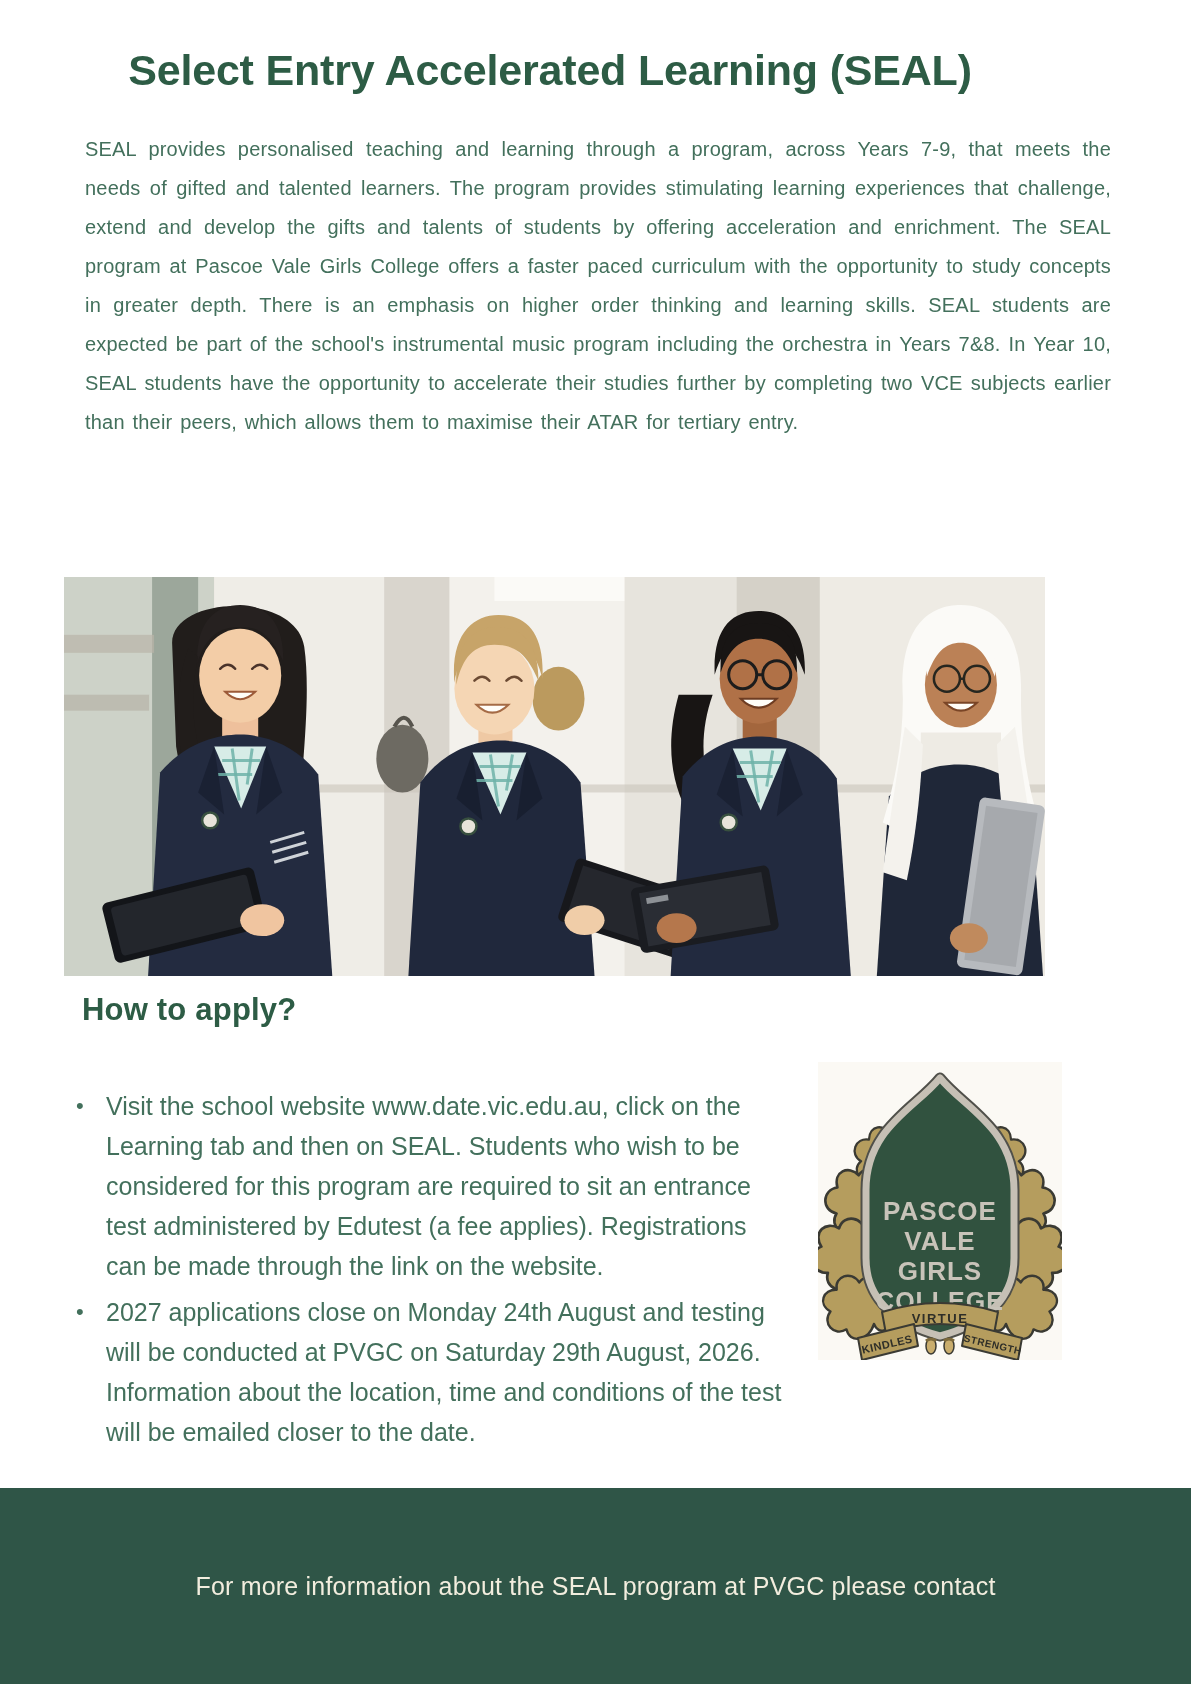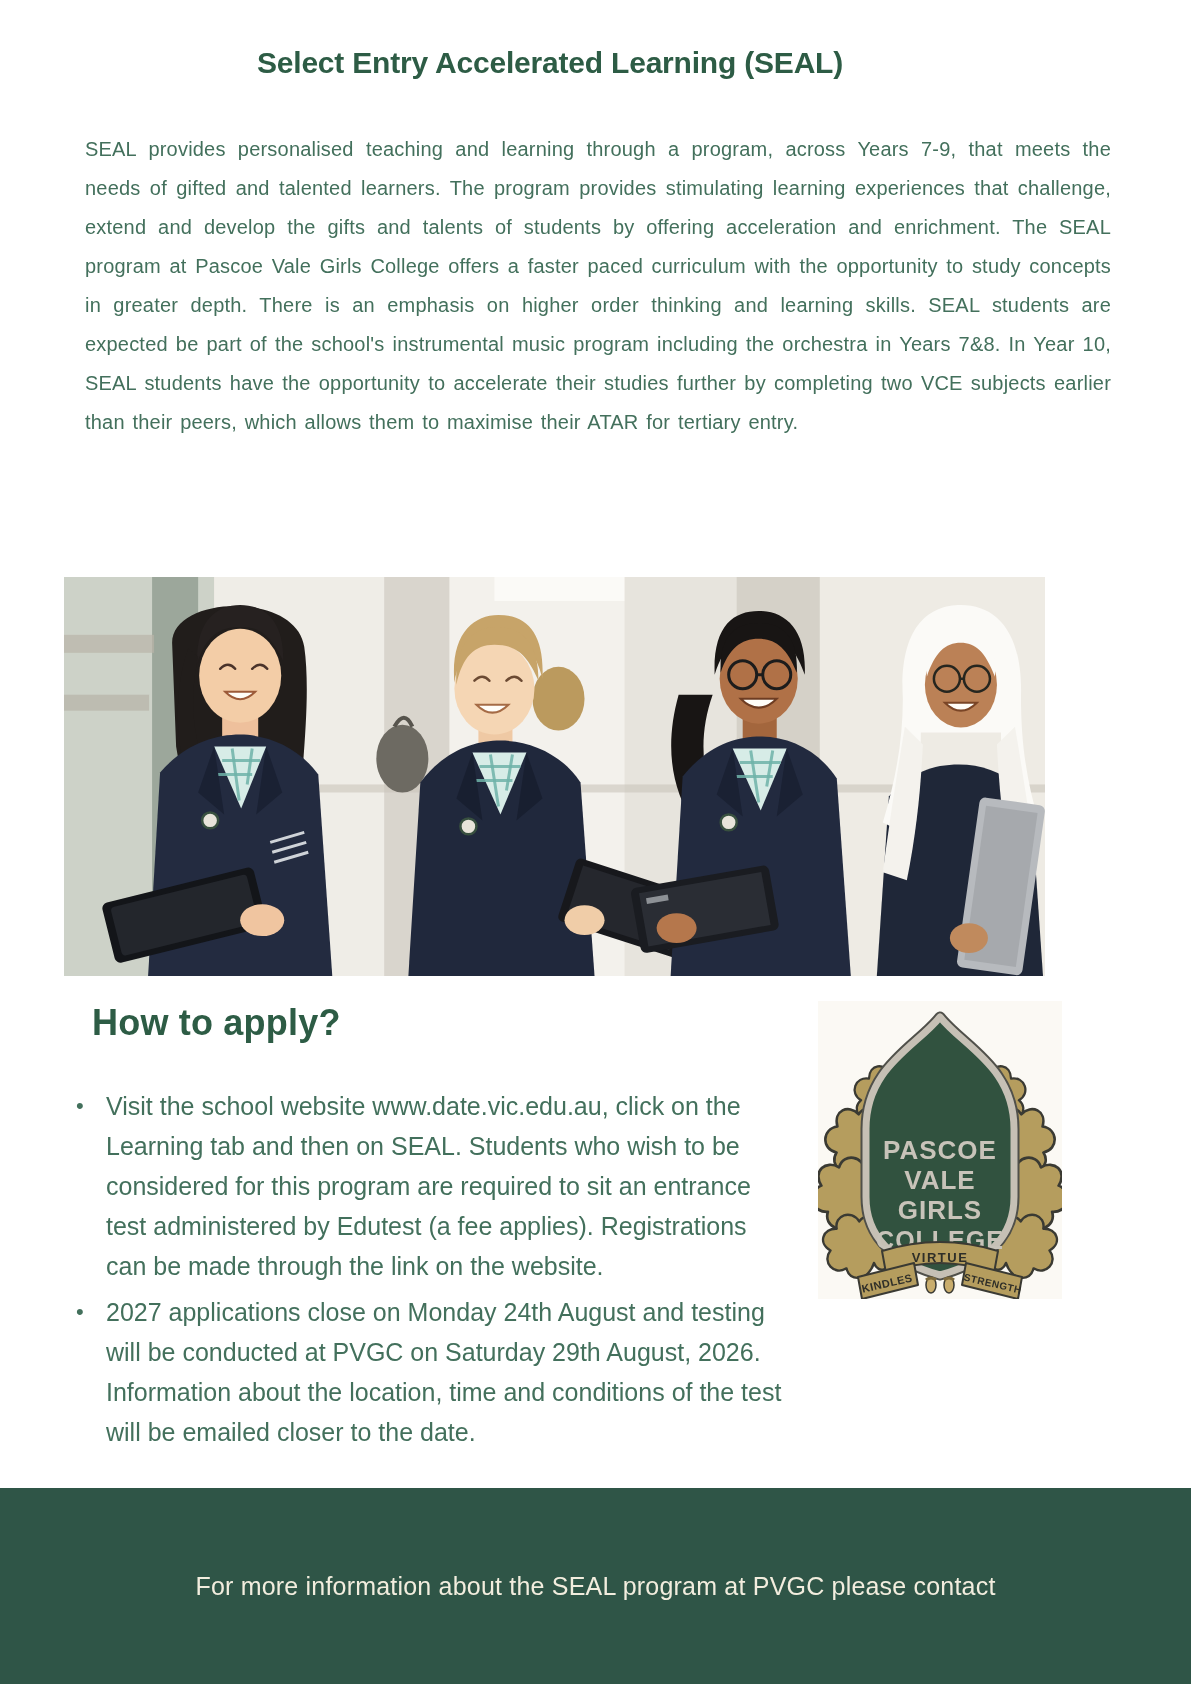--- a/index.html
+++ b/index.html
@@ -6,53 +6,53 @@
   .page{
     position:relative;
     width:1191px;height:1684px;
     background:#ffffff;
     font-family:"Liberation Sans", sans-serif;
     overflow:hidden;
   }
   .title{
     position:absolute;top:46px;left:0;width:1100px;
     text-align:center;
-    font-size:30px;font-weight:bold;letter-spacing:-0.2px;
+    font-size:43px;font-weight:bold;letter-spacing:-0.2px;
     color:#2d5c45;margin:0;
   }
   .intro{
     position:absolute;top:130px;left:85px;width:1026px;
     font-size:20px;line-height:39px;
     letter-spacing:0.2px;word-spacing:2px;
     text-align:justify;
     color:#43705c;margin:0;
   }
   .photo{
     position:absolute;top:577px;left:64px;width:981px;height:399px;
     overflow:hidden;background:#e3e0da;
   }
   .photo svg{display:block;}
   .h2{
     position:absolute;top:990px;left:80px;
-    font-size:36px;font-weight:bold;color:#2d5c45;margin:12px;
+    font-size:31px;font-weight:bold;color:#2d5c45;margin:2px;
     letter-spacing:0.2px;
   }
   .bullets{
     position:absolute;top:1086px;left:76px;width:712px;
     margin:0;padding:0;list-style:none;
     color:#43705c;font-size:25px;line-height:40px;
   }
   .bullets li{display:flex;align-items:flex-start;margin:0 0 6px 0;}
   .bullets .dot{
     width:30px;flex:0 0 30px;text-align:left;
     font-size:22px;line-height:40px;color:#43705c;
   }
   .bullets .btxt{flex:1;}
   .crest{
-    position:absolute;top:1001px;left:818px;width:244px;height:298px;
+    position:absolute;top:1062px;left:818px;width:244px;height:298px;
   }
   .footer{
     position:absolute;top:1488px;left:0;width:1191px;height:196px;
     background:#2f5547;
     display:flex;flex-direction:row;align-items:center;justify-content:center;
     gap:20px;
   }
   .footer p{
     margin:0;color:#f2edde;font-size:25px;letter-spacing:0.2px;
     text-align:center;

